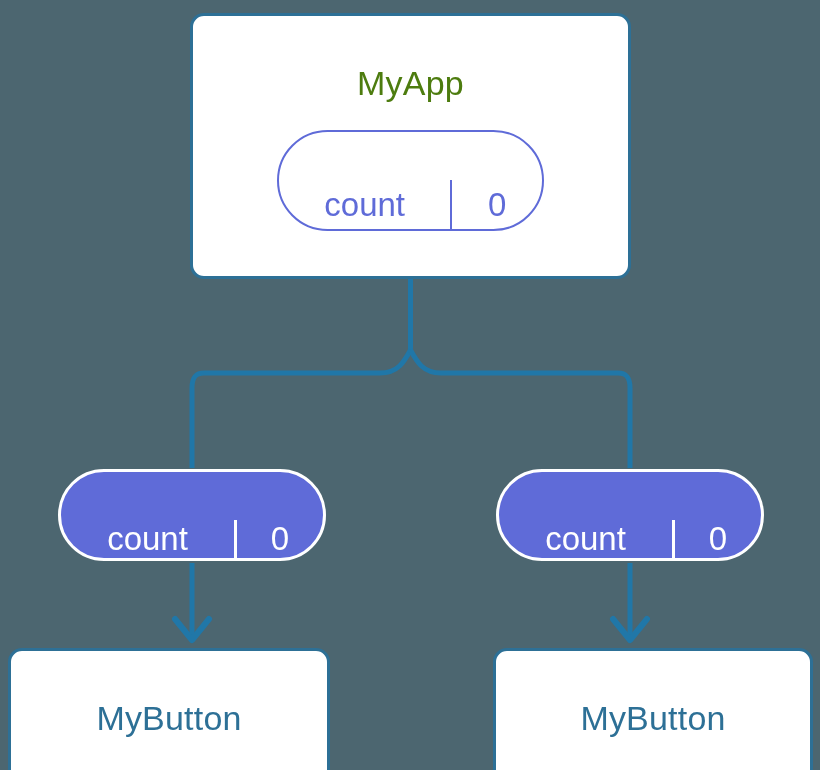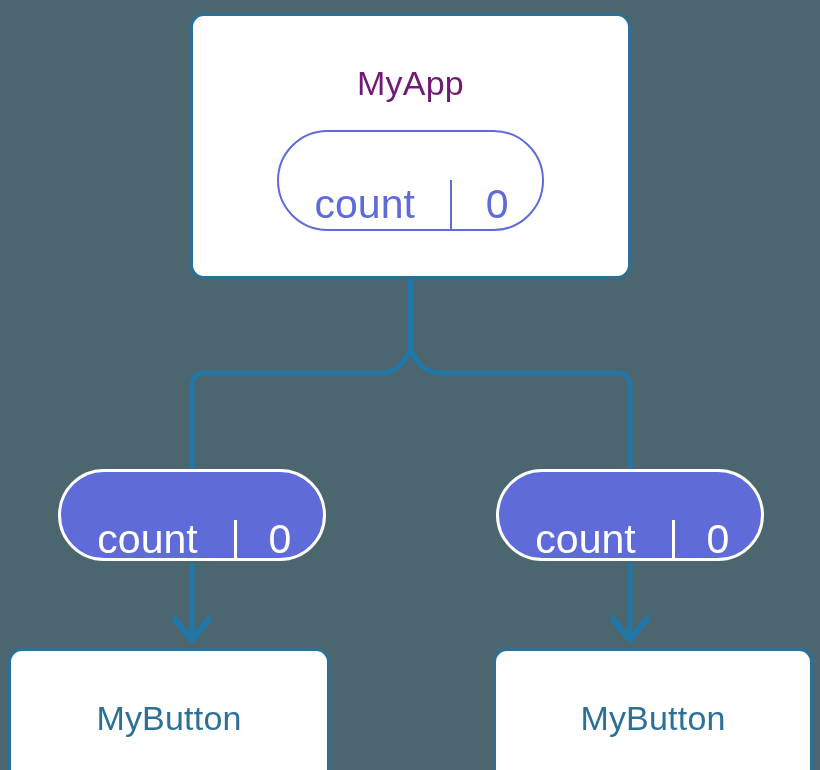--- a/index.html
+++ b/index.html
@@ -92,21 +92,21 @@
     align-items: stretch;
     border-radius: 999px;
     box-sizing: border-box;
     overflow: hidden;
   }
   .pill-label,
   .pill-value {
     display: flex;
     align-items: center;
     justify-content: center;
-    font-size: 41px;
+    font-size: 33px;
     font-weight: 400;
     white-space: nowrap;
     box-sizing: border-box;
     margin-top: 48px;
   }
 
   
   .state-pill.outlined {
     background: #ffffff;
     border: 2px solid #5f6bd8;
@@ -182,21 +182,21 @@
              L 630 468" stroke="#2077a8" stroke-width="5" stroke-linecap="butt"></path>
 
     <path d="M 192 563 L 192 641" stroke="#2077a8" stroke-width="5" stroke-linecap="butt"></path>
     <path d="M 175 619 L 192 640 L 209 619" stroke="#2077a8" stroke-width="6" stroke-linecap="round" stroke-linejoin="round"></path>
 
     <path d="M 630 563 L 630 641" stroke="#2077a8" stroke-width="5" stroke-linecap="butt"></path>
     <path d="M 613 619 L 630 640 L 647 619" stroke="#2077a8" stroke-width="6" stroke-linecap="round" stroke-linejoin="round"></path>
   </svg>
 
   <div id="root-node" class="node-card" style="border-color: rgb(45, 112, 150); background: rgb(255, 255, 255);">
-    <div class="node-title" style="color: #701a75;">MyApp</div>
+    <div class="node-title" style="color: #4d7c0f;">MyApp</div>
   </div>
 
   <div id="root-state-pill" class="state-pill outlined" style="border-color: rgb(95, 107, 216);">
     <div class="pill-label" style="color: rgb(95, 107, 216);">count</div>
     <div class="pill-value" style="color: rgb(95, 107, 216); border-left-color: rgb(95, 107, 216);">0</div>
   </div>
 
   <div id="child-state-pill-left" class="state-pill filled" style="background: rgb(95, 107, 216); border-color: rgb(255, 255, 255);">
     <div class="pill-label" style="color: rgb(255, 255, 255);">count</div>
     <div class="pill-value" style="color: rgb(255, 255, 255); border-left-color: rgb(255, 255, 255);">0</div>

